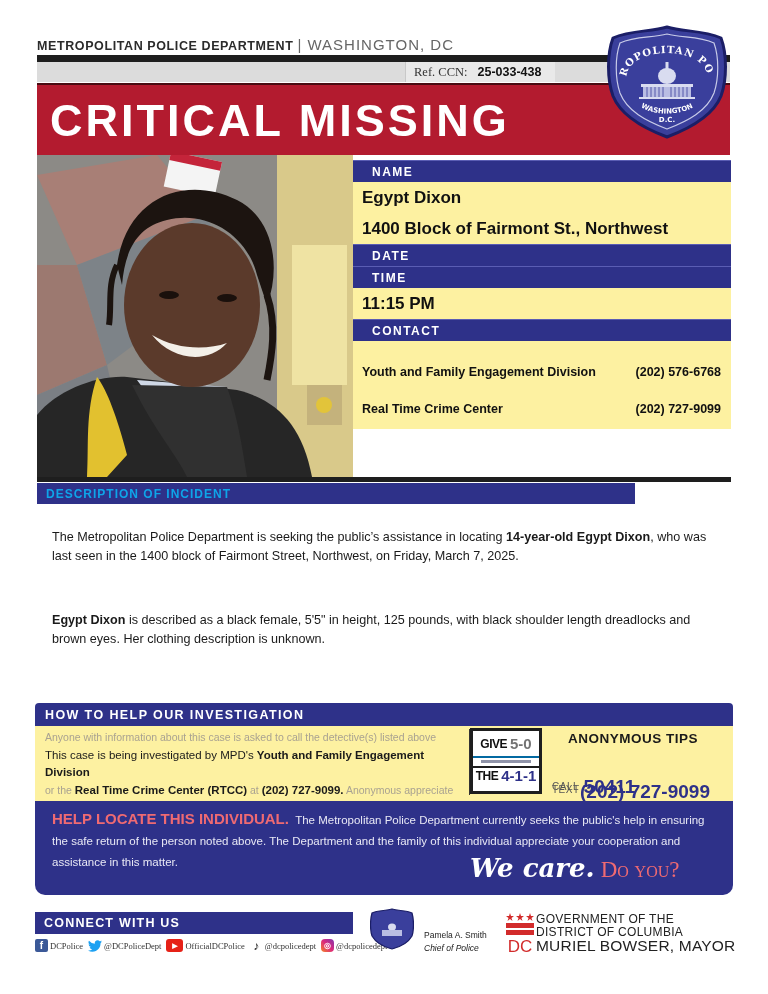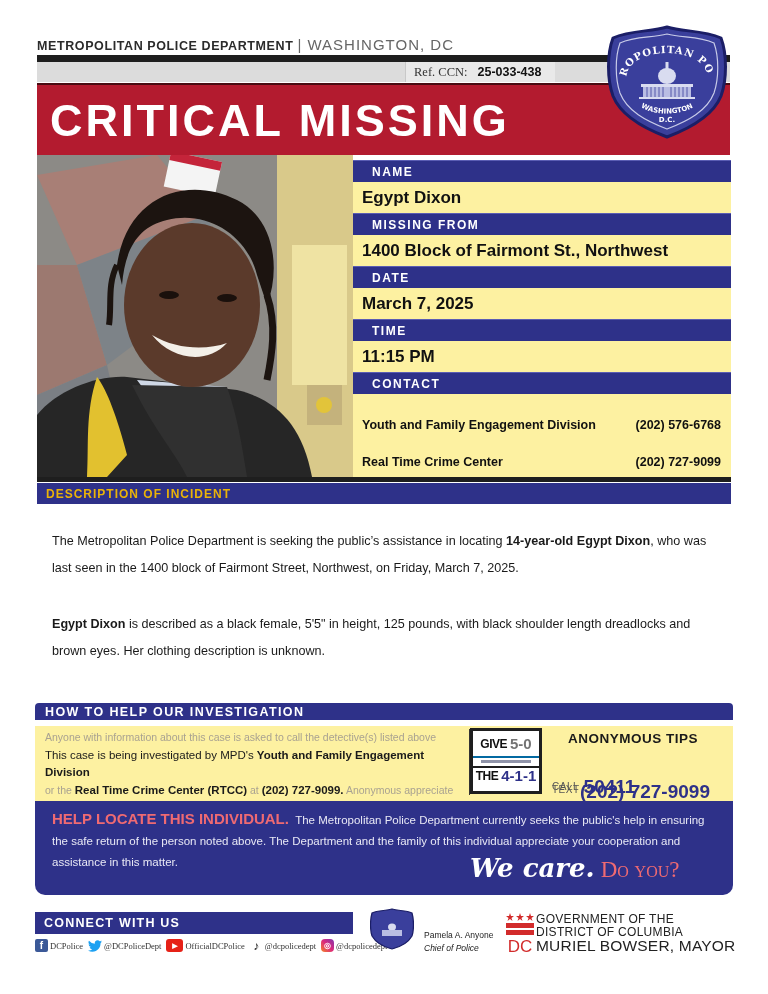--- a/index.html
+++ b/index.html
@@ -27,27 +27,27 @@
     .photo { left: 37px; top: 155px; width: 316px; height: 322px; overflow: hidden; background: #6f6a64; }
 
     
     .info { left: 353px; top: 160px; width: 378px; }
     .label-bar { height: 22px; background: #2e3189; color: #ffffff; font-size: 12px; font-weight: bold; letter-spacing: 1.5px; padding-left: 19px; display: flex; align-items: center; border-top: 1px solid #5a5db3; }
     .value-bar { height: 31px; background: #fdf1a1; font-size: 17px; font-weight: bold; padding-left: 9px; display: flex; align-items: center; color: #111; }
     .contact-area { background: #fdf1a1; height: 88px; padding: 12px 10px 0 9px; }
     .contact-row { display: flex; justify-content: space-between; font-size: 12.5px; font-weight: bold; height: 37px; align-items: center; }
 
     .dark-rule { left: 37px; top: 477px; width: 694px; height: 5px; background: #1e1e1e; }
-    .desc-header { left: 37px; top: 483px; width: 694px; height: 21px; background: #2e3189; color: #eab308; font-size: 12px; font-weight: bold; letter-spacing: 1px; padding-left: 9px; display: flex; align-items: center; }
-
-    .para { left: 52px; width: 660px; font-size: 12.6px; line-height: 27px; color: #1a1a1a; }
+    .desc-header { left: 37px; top: 483px; width: 598px; height: 21px; background: #2e3189; color: #0ea5e9; font-size: 12px; font-weight: bold; letter-spacing: 1px; padding-left: 9px; display: flex; align-items: center; }
+
+    .para { left: 52px; width: 660px; font-size: 12.6px; line-height: 19px; color: #1a1a1a; }
     .para b { font-weight: bold; }
 
     
-    .help-header { left: 35px; top: 703px; width: 698px; height: 17px; background: #2e3189; color: #ffffff; font-size: 12.5px; font-weight: bold; letter-spacing: 1.4px; padding-left: 10px; display: flex; align-items: center; border-radius: 4px 4px 0 0; }
+    .help-header { left: 35px; top: 703px; width: 698px; height: 23px; background: #2e3189; color: #ffffff; font-size: 12.5px; font-weight: bold; letter-spacing: 1.4px; padding-left: 10px; display: flex; align-items: center; border-radius: 4px 4px 0 0; }
     .help-body { left: 35px; top: 726px; width: 698px; height: 75px; background: #fdf1a1; }
     .help-text { left: 45px; top: 729px; width: 425px; font-size: 10.5px; line-height: 17.5px; color: #a9a291; }
     .help-text .dark { color: #1a1a1a; font-size: 11.5px; }
     .help-text b { color: #1a1a1a; font-size: 11.5px; }
     .help-divider { left: 469px; top: 729px; width: 1px; height: 66px; background: #333; }
 
     .give-box { left: 470px; top: 728px; width: 72px; height: 66px; border: 3px solid #1e1e1e; background: #ffffff; }
     .give-top { height: 27px; border-bottom: 2px solid #0369a1; display: flex; align-items: center; justify-content: center; gap: 3px; font-weight: bold; }
     .give-mid { height: 8px; display: flex; align-items: center; justify-content: center; }
     .give-bot { height: 17px; border-top: 2px solid #1e1e1e; display: flex; align-items: center; justify-content: center; gap: 3px; font-weight: bold; }
@@ -151,24 +151,22 @@
     <path d="M230 140 C240 170 235 200 230 225" stroke="#1c1410" stroke-width="7" fill="none"></path>
     <ellipse cx="132" cy="140" rx="10" ry="4" fill="#1a100c"></ellipse>
     <ellipse cx="190" cy="143" rx="10" ry="4" fill="#1a100c"></ellipse>
     <path d="M115 180 C135 205 170 210 190 188 C170 195 140 195 115 180 Z" fill="#f3efe8"></path>
   </svg>
 </div>
 
 <div class="abs info">
   <div class="label-bar">NAME</div>
   <div class="value-bar">Egypt Dixon</div>
-  <div class="label-bar">MISSING FROM</div>
   <div class="value-bar">1400 Block of Fairmont St., Northwest</div>
   <div class="label-bar">DATE</div>
-  <div class="value-bar">March 7, 2025</div>
   <div class="label-bar">TIME</div>
   <div class="value-bar">11:15 PM</div>
   <div class="label-bar">CONTACT</div>
   <div class="contact-area">
     <div class="contact-row">
       <span>Youth and Family Engagement Division</span>
       <span>(202) 576-6768</span>
     </div>
     <div class="contact-row">
       <span>Real Time Crime Center</span>
@@ -247,21 +245,21 @@
     <span class="sicon" style="background:linear-gradient(45deg,#f58529,#dd2a7b,#8134af); border-radius:4px; font-size:8px;">◎</span>
     <span>@dcpolicedept</span>
   </span>
 </div>
 
 <svg class="abs mini-badge" viewBox="0 0 44 42">
   <path d="M22 1 C28 3 36 2 42 5 C44 12 44 22 42 28 C38 35 30 39 22 41 C14 39 6 35 2 28 C0 22 0 12 2 5 C8 2 16 3 22 1 Z" fill="#3a3f9c" stroke="#1b1e66" stroke-width="1.2"></path>
   <ellipse cx="22" cy="19" rx="4" ry="3.5" fill="#d9dcf0"></ellipse>
   <rect x="12" y="22" width="20" height="6" fill="#b9bde3"></rect>
 </svg>
-<div class="abs chief-name">Pamela A. Anyone</div>
+<div class="abs chief-name">Pamela A. Smith</div>
 <div class="abs chief-title">Chief of Police</div>
 
 <svg class="abs dc-logo" viewBox="0 0 28 40">
   <g fill="#d22b2b">
     <polygon points="4,0 5,3 8,3 5.5,5 6.5,8 4,6 1.5,8 2.5,5 0,3 3,3"></polygon>
     <polygon points="14,0 15,3 18,3 15.5,5 16.5,8 14,6 11.5,8 12.5,5 10,3 13,3"></polygon>
     <polygon points="24,0 25,3 28,3 25.5,5 26.5,8 24,6 21.5,8 22.5,5 20,3 23,3"></polygon>
     <rect x="0" y="10" width="28" height="5"></rect>
     <rect x="0" y="17" width="28" height="5"></rect>
   </g>

